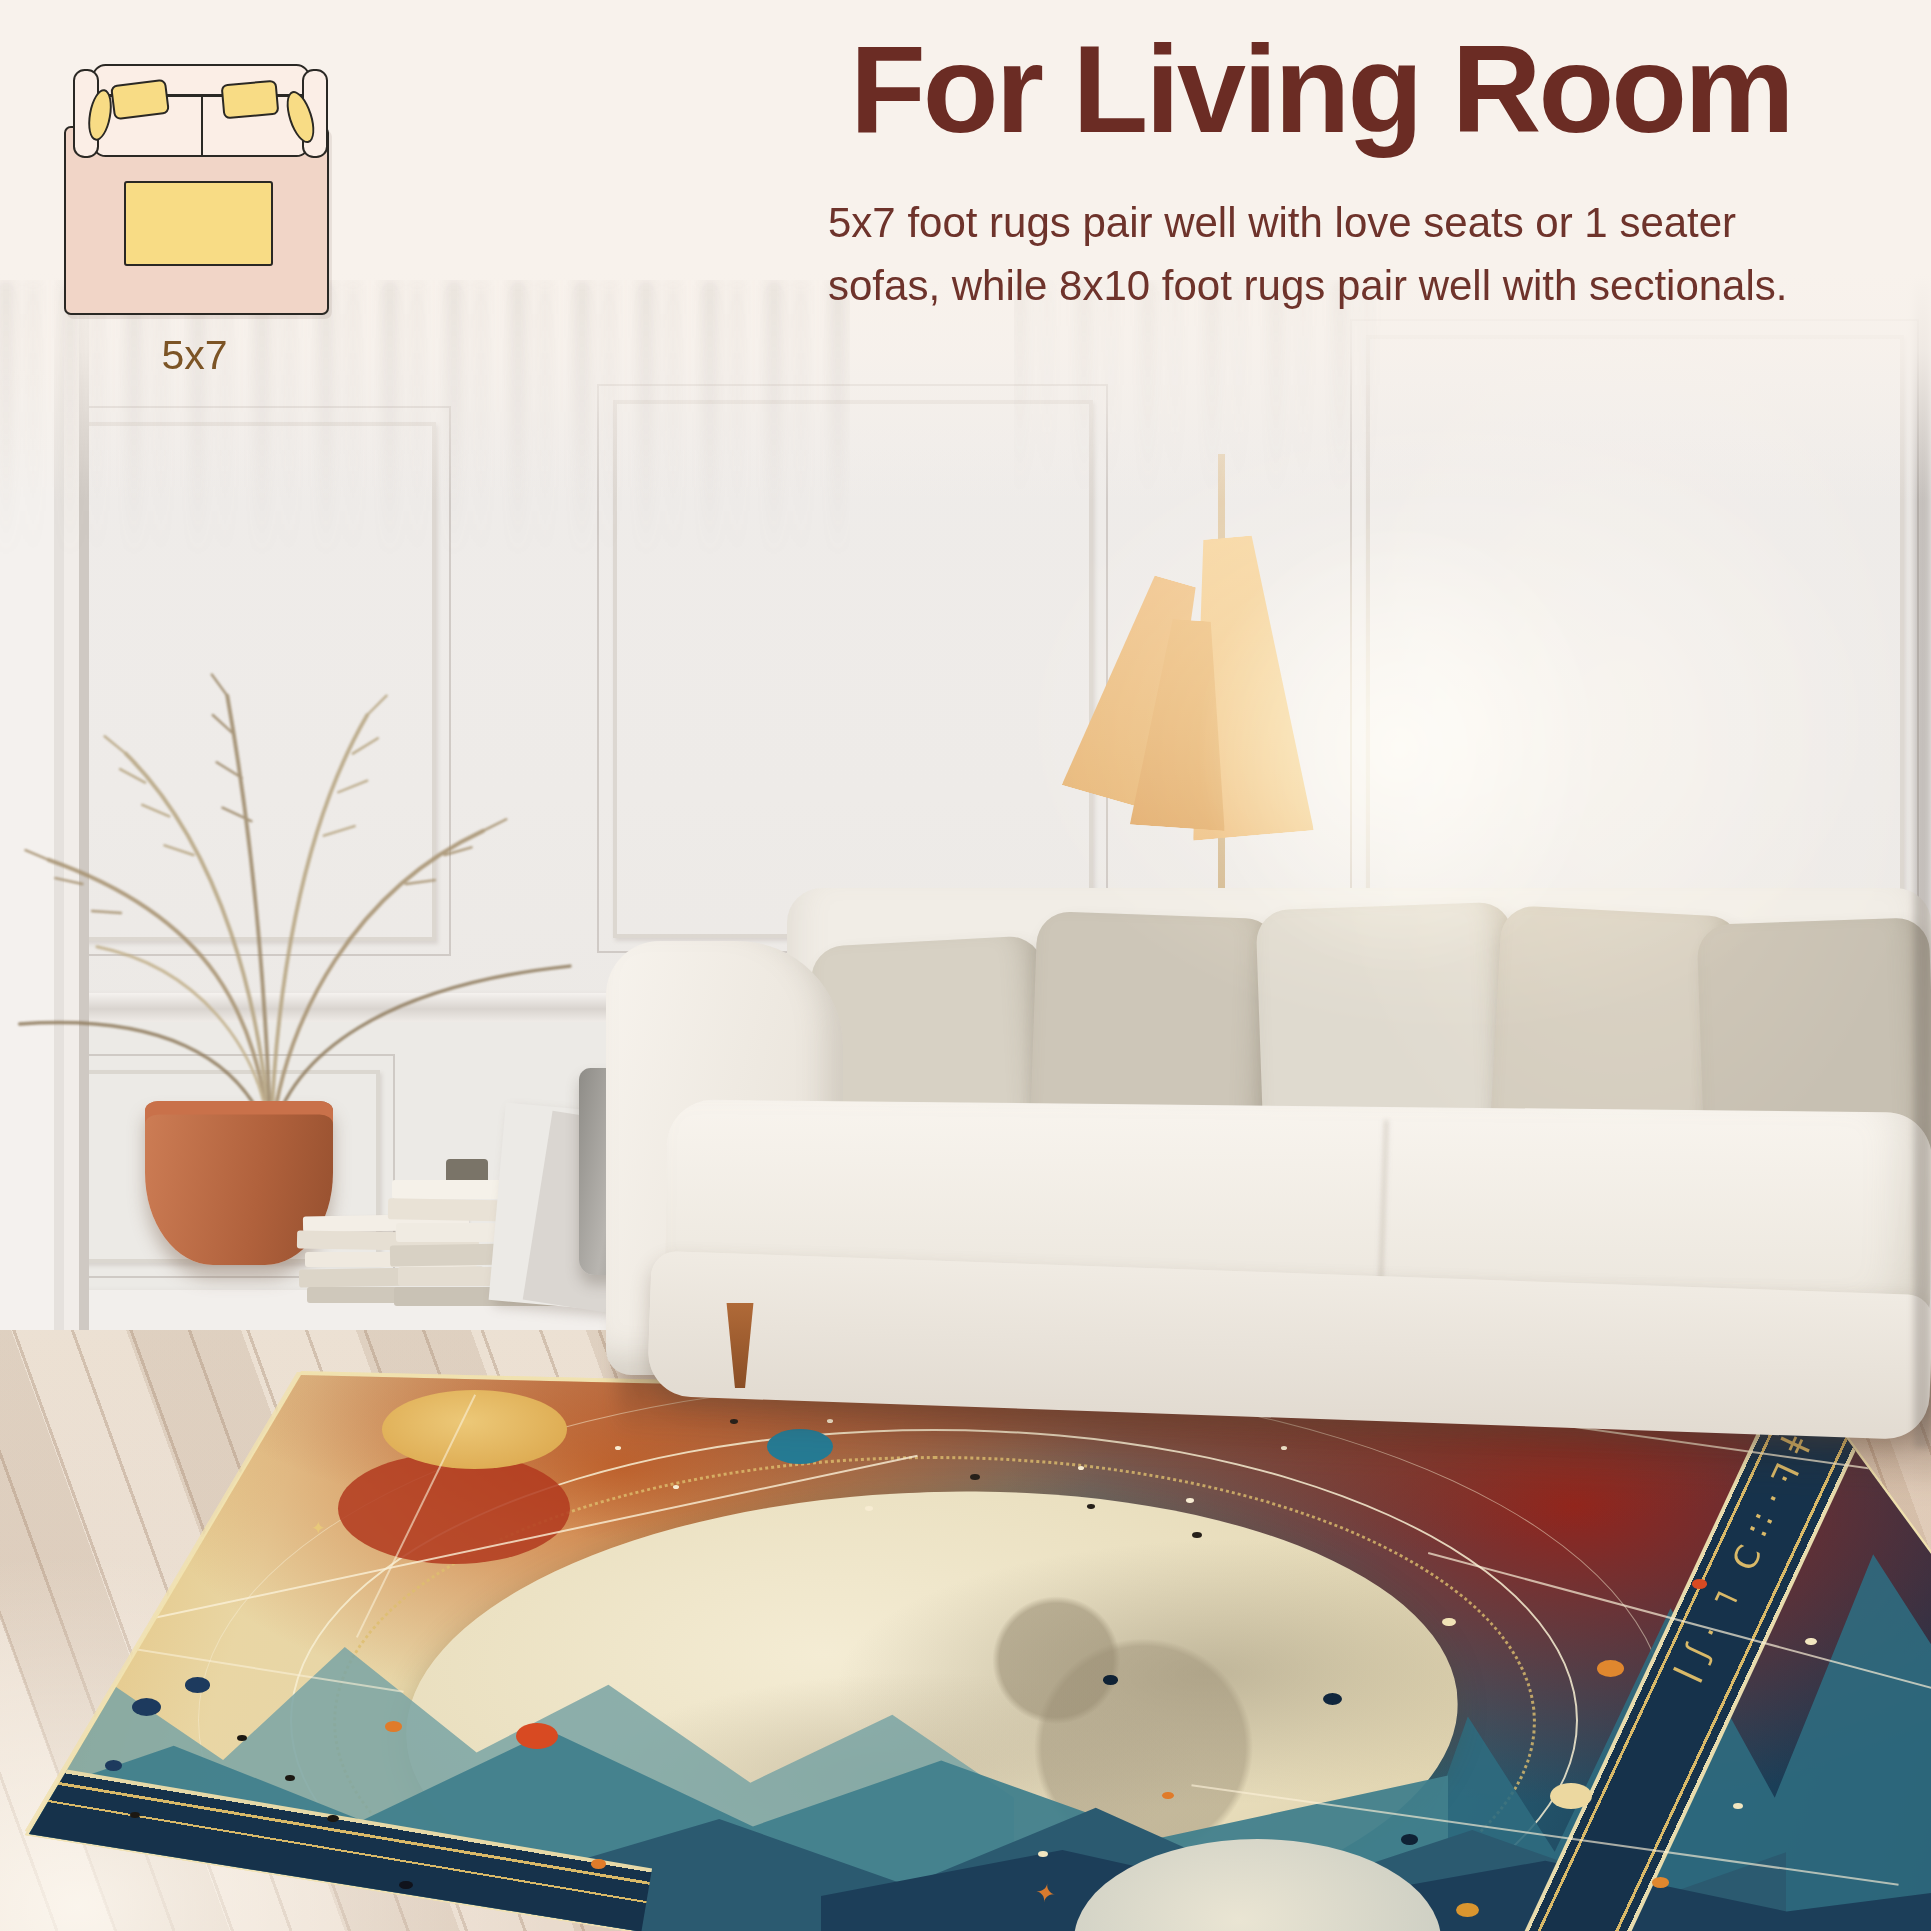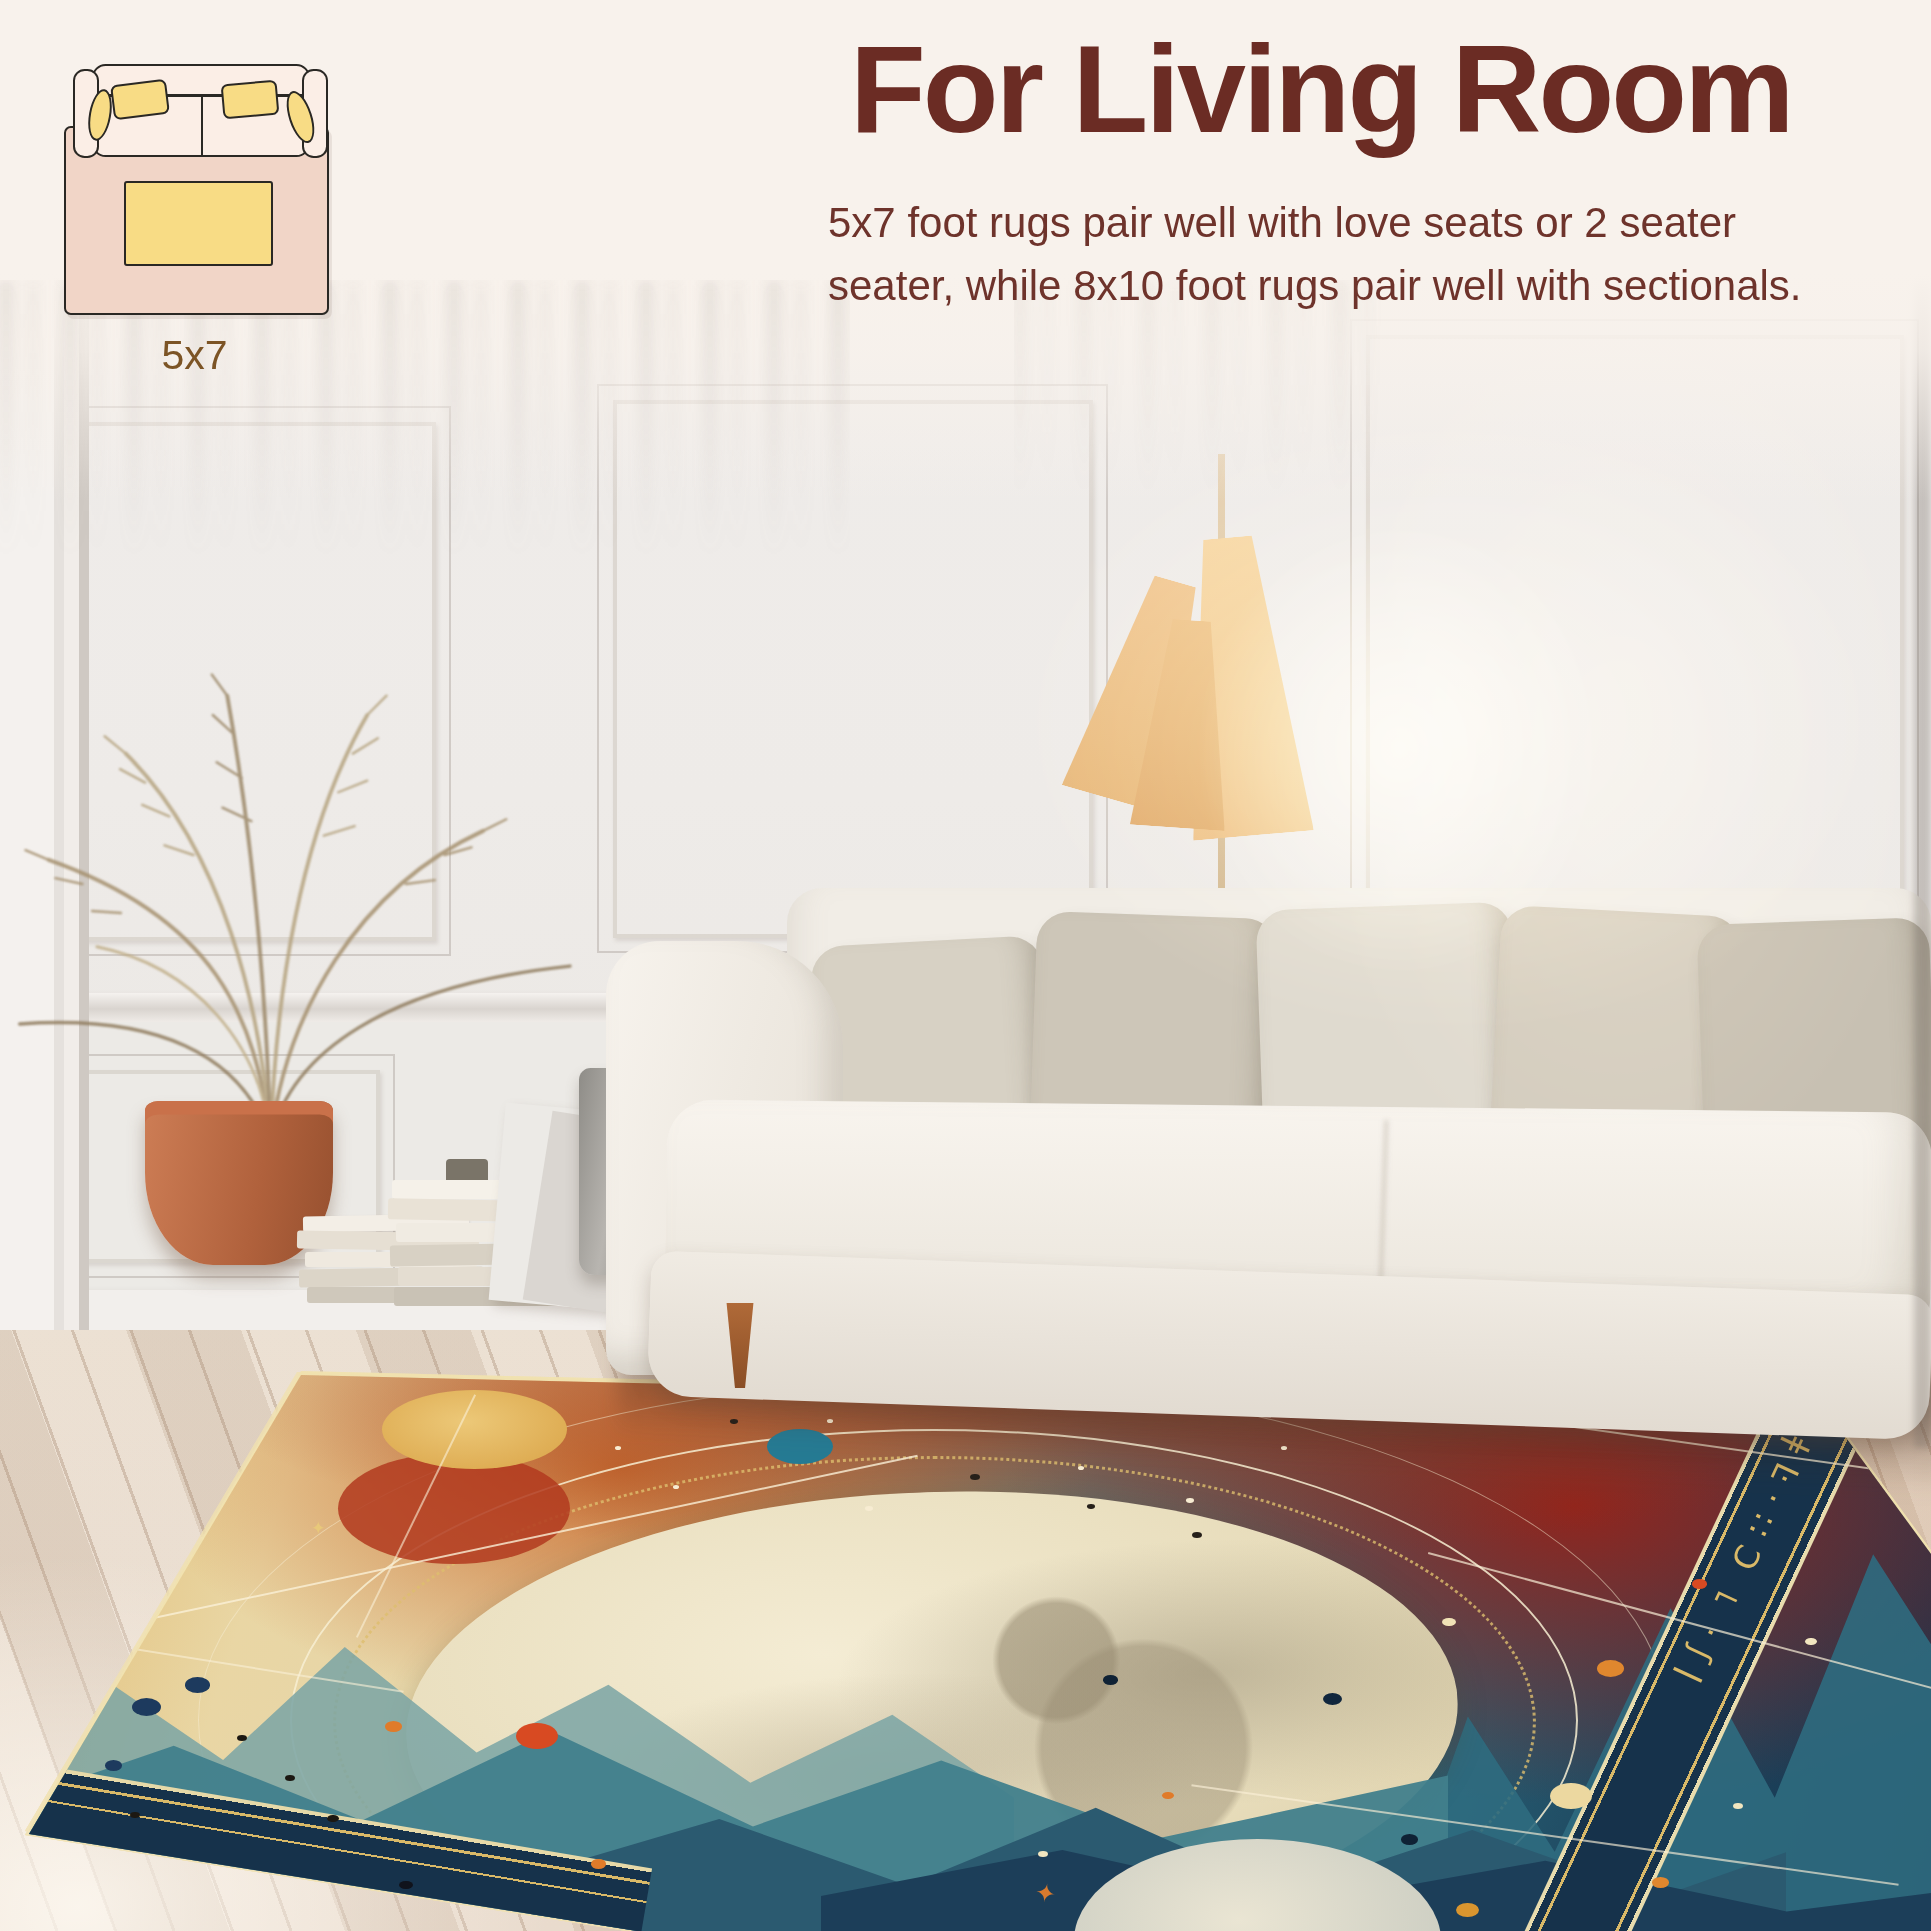--- a/index.html
+++ b/index.html
@@ -269,22 +269,22 @@
   background:radial-gradient(closest-side,rgba(255,190,120,.28),rgba(255,190,120,0));"></div>
 <div class="abs" style="left:1914px;top:280px;width:17.4px;height:1168px;z-index:6;
   background:rgba(110,100,92,.32);filter:blur(3.9px);"></div>
 
 <div class="abs hdr-grad"></div>
 <div class="abs streaks" style="left:0;top:280px;width:850px;height:280px;"></div>
 <div class="abs streaks" style="left:1014px;top:280px;width:367px;height:222px;opacity:.6;"></div>
 
 <div class="abs title" style="left:826px;top:27px;margin-left:24px;">For Living Room</div>
 <div class="abs desc" style="left:828px;top:191px;">
-  <div>5x7 foot rugs pair well with love seats or 2 seater</div>
-  <div>seater, while 8x10 foot rugs pair well with sectionals.</div>
+  <div>5x7 foot rugs pair well with love seats or 1 seater</div>
+  <div>sofas, while 8x10 foot rugs pair well with sectionals.</div>
 </div>
 
 <div class="abs z9" style="left:0;top:0;width:386px;height:386px;">
   <div class="abs d-rug" style="left:64px;top:126px;width:261px;height:185px;"></div>
   <div class="abs d-sofa" style="left:92px;top:64px;width:214px;height:89px;"></div>
   <div class="abs d-arm" style="left:73px;top:69px;width:22px;height:85px;"></div>
   <div class="abs d-arm" style="left:302px;top:69px;width:22px;height:85px;"></div>
   <div class="abs d-pill" style="left:112px;top:82px;width:52px;height:31px;transform:rotate(-7deg);"></div>
   <div class="abs d-pill" style="left:222px;top:82px;width:52px;height:31px;transform:rotate(-5deg);"></div>
   <div class="abs d-lens" style="left:89px;top:89px;width:18.3px;height:48px;transform:rotate(10deg);"></div>

